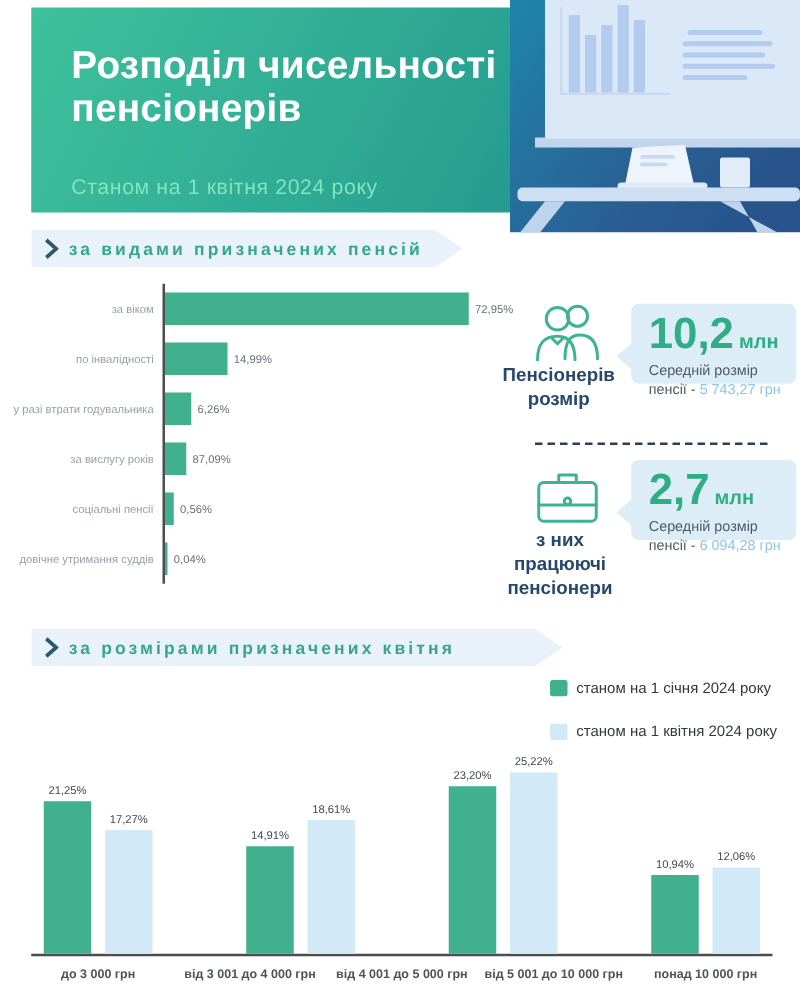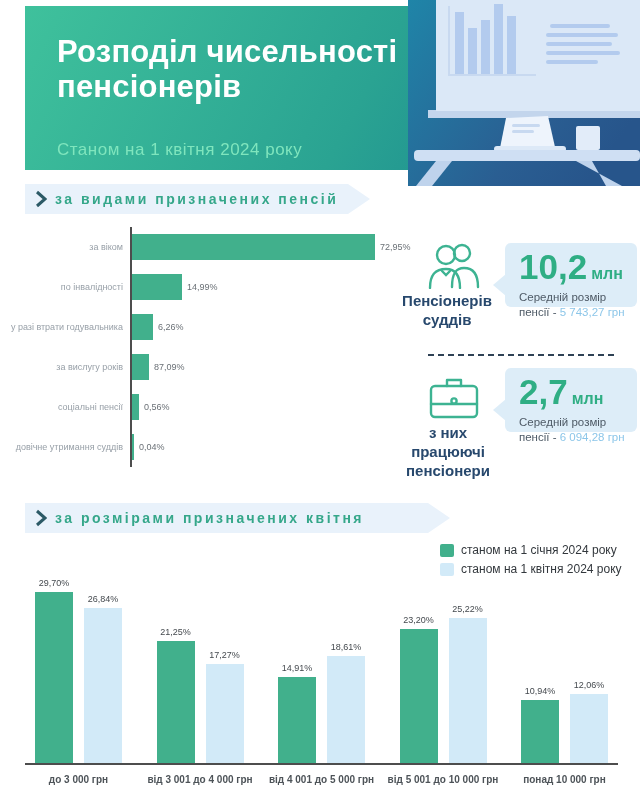--- a/index.html
+++ b/index.html
@@ -44,21 +44,21 @@
           border-bottom:11px solid transparent;border-right:13px solid #ddedf8;}
   .b1{top:243px;} .b2{top:368px;}
   .big-row{display:flex;align-items:flex-end;}
   .big-val{font-size:35px;font-weight:bold;color:#2fae84;line-height:.9;}
   .big-unit{font-size:16px;font-weight:bold;color:#2fae84;margin-left:4px;}
   .avg{font-size:11.5px;color:#4e5a66;margin-top:7px;line-height:1.35;}
   .avg-val{color:#8cc6e9;}
   .dashline{position:absolute;left:428px;top:354px;width:186px;border-top:2.5px dashed #2e4154;}
 
   
-  .legend{position:absolute;left:440px;top:543px;display:flex;flex-direction:column;gap:5px;}
+  .legend{position:absolute;left:440px;top:543px;display:flex;flex-direction:column;gap:21px;}
   .legend-row{display:flex;align-items:center;gap:7px;}
   .legend-swatch{width:14px;height:13px;border-radius:2px;}
   .legend-text{font-size:12px;color:#33383d;}
 
   
   .sizes-chart{position:absolute;left:25px;top:558px;width:593px;}
   .v-plot{position:relative;height:205px;border-bottom:2px solid #4d4d4d;display:flex;
           justify-content:space-between;align-items:flex-end;padding:0 10px;}
   .v-group{display:flex;gap:11px;align-items:flex-end;}
   .v-barwrap{display:flex;flex-direction:column;align-items:center;justify-content:flex-end;}
@@ -163,21 +163,21 @@
 
   <svg class="icon-abs" style="left:424px;top:241px;" width="62" height="48" viewBox="0 0 62 48">
     <g fill="none" stroke="#3db392" stroke-width="2.4" stroke-linecap="round">
       <circle cx="38" cy="12" r="8"></circle>
       <path d="M28,46 C28,32 32,27 40,27 C48,27 54,32 54,46"></path>
       <circle cx="22" cy="14" r="9"></circle>
       <path d="M6,47 C6,33 12,28 22,28 C30,28 36,33 36,47"></path>
       <path d="M18,30 l4,4 l4,-4"></path>
     </g>
   </svg>
-  <div class="sum-label lbl-total">Пенсіонерів суддів</div>
+  <div class="sum-label lbl-total">Пенсіонерів розмір</div>
 
   <div class="bubble b1">
     <div class="big-row">
       <span class="big-val">10,2</span>
       <span class="big-unit">млн</span>
     </div>
     <div class="avg">
       <span>Середній розмір</span><br>
       <span>пенсії - </span><span class="avg-val">5 743,27 грн</span>
     </div>
@@ -221,30 +221,20 @@
       <div class="legend-row">
         <div class="legend-swatch" style="background: rgb(210, 234, 248);"></div>
         <div class="legend-text">станом на 1 квітня 2024 року</div>
       </div>
     </div>
 
   <div class="sizes-chart">
     <div class="v-plot">
         <div class="v-group">
           <div class="v-barwrap">
-            <div class="v-vlabel">29,70%</div>
-            <div class="v-bar" style="height: 171.1px; background: rgb(65, 176, 140);"></div>
-          </div>
-          <div class="v-barwrap">
-            <div class="v-vlabel">26,84%</div>
-            <div class="v-bar" style="height: 154.6px; background: rgb(210, 234, 248);"></div>
-          </div>
-        </div>
-        <div class="v-group">
-          <div class="v-barwrap">
             <div class="v-vlabel">21,25%</div>
             <div class="v-bar" style="height: 122.4px; background: rgb(65, 176, 140);"></div>
           </div>
           <div class="v-barwrap">
             <div class="v-vlabel">17,27%</div>
             <div class="v-bar" style="height: 99.5px; background: rgb(210, 234, 248);"></div>
           </div>
         </div>
         <div class="v-group">
           <div class="v-barwrap">

